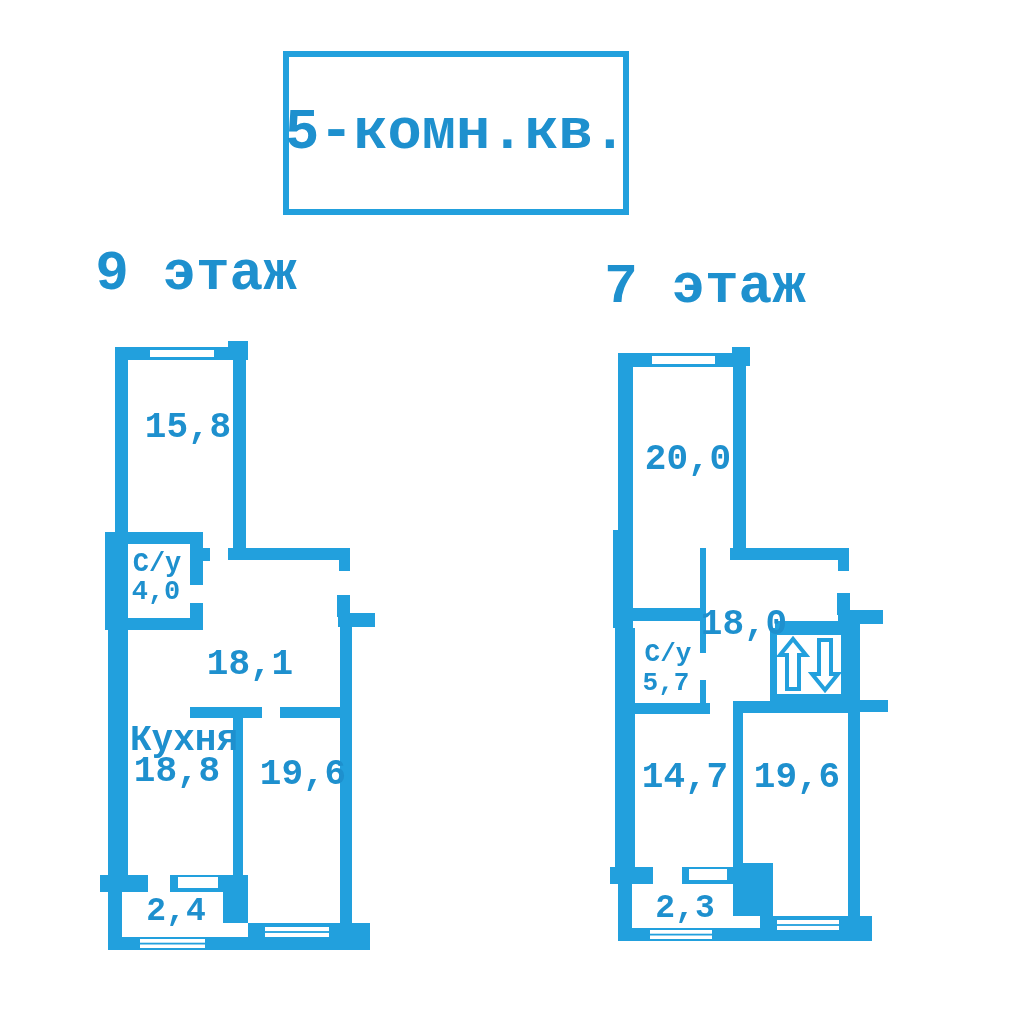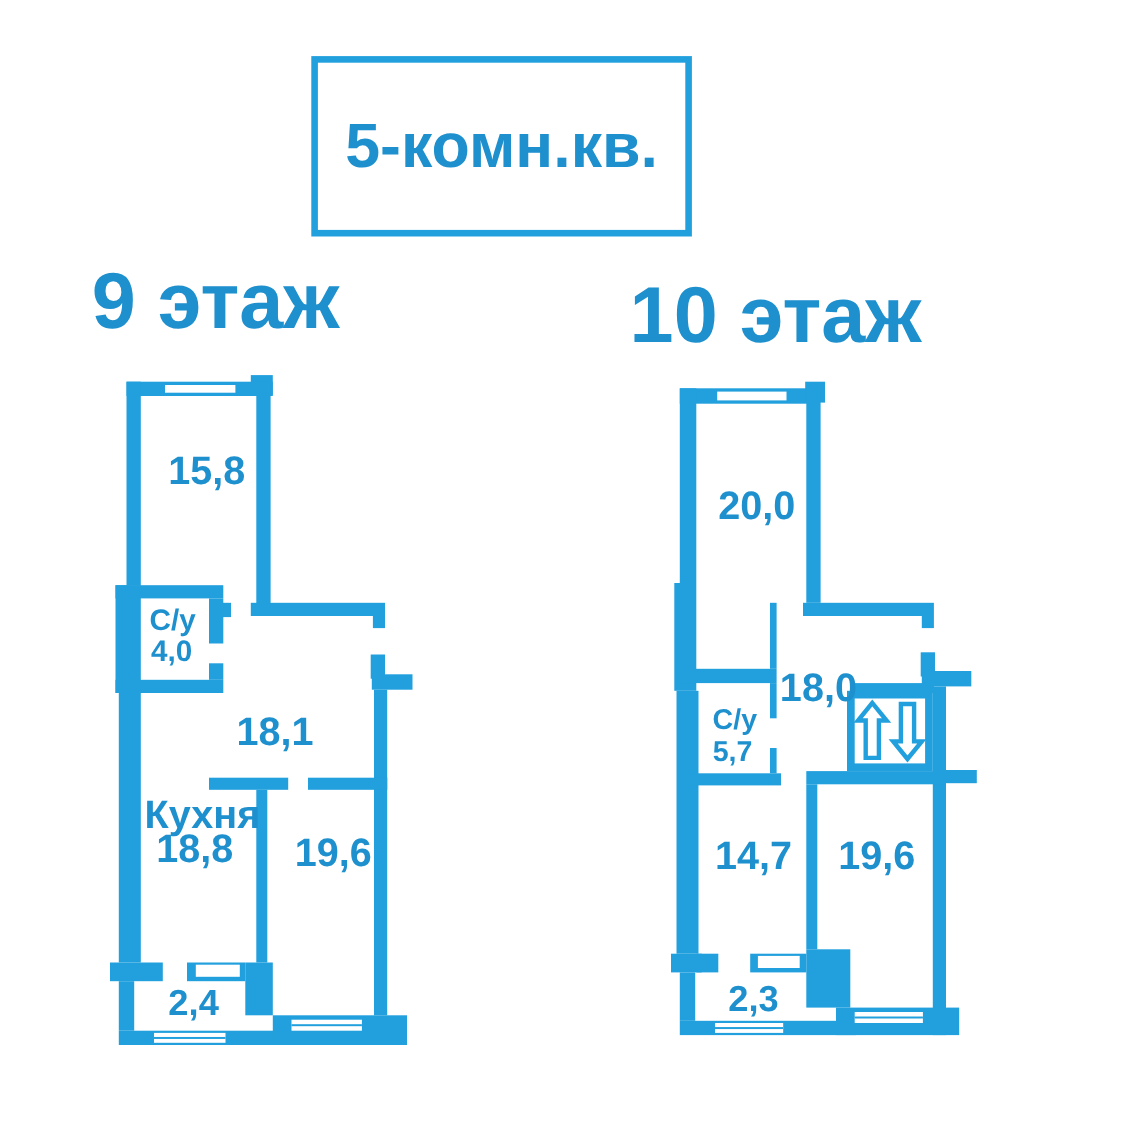--- a/index.html
+++ b/index.html
@@ -4,52 +4,52 @@
 <style>
   :root{
     --wall:#22A0DD;
     --text:#1E90CE;
     --bg:#FFFFFF;
   }
   html,body{margin:0;padding:0;background:var(--bg);}
   .stage{
     position:relative;width:1024px;height:1036px;background:var(--bg);
     overflow:hidden;
-    font-family:Liberation Sans, sans-serif;
+    font-family:Liberation Mono, monospace;
   }
   .title-box{
     position:absolute;left:283px;top:51px;width:334px;height:152px;
     border:6px solid var(--wall);
     display:flex;flex-direction:column;align-items:center;justify-content:center;
     color:var(--text);font-weight:bold;
   }
   .title-line{font-size:57px;line-height:68px;white-space:nowrap;}
   .floor-label{
     position:absolute;transform:translate(-50%,-50%);
-    color:var(--text);font-weight:bold;font-size:72px;white-space:nowrap;
+    color:var(--text);font-weight:bold;font-size:56px;white-space:nowrap;
   }
   .plan{position:absolute;}
   .plan svg{position:absolute;left:0;top:0;}
   .rlabel{
     position:absolute;transform:translate(-50%,-50%);
     color:var(--text);font-weight:bold;white-space:nowrap;line-height:1;
   }
   .fs36{font-size:36px;} .fs33{font-size:33px;} .fs27{font-size:27px;} .fs26{font-size:26px;}
 </style>
 </head>
 <body>
 
 <div class="stage">
 
   <div class="title-box">
     <div class="title-line">5-комн.кв.</div>
   </div>
 
   <div class="floor-label" style="left:196px;top:274px;">9 этаж</div>
-  <div class="floor-label" style="left:705px;top:287px;">10 этаж</div>
+  <div class="floor-label" style="left:705px;top:287px;">7 этаж</div>
 
   <div class="plan" style="left:100px;top:338px;width:280px;height:625px;">
     <svg width="280" height="625" viewBox="0 0 280 625">
       <g fill="#22A0DD">
         <rect x="15" y="9" width="133" height="13"></rect>
         <rect x="128" y="3" width="20" height="18"></rect>
         <rect x="15" y="9" width="13" height="185"></rect>
         <rect x="5" y="194" width="23" height="98"></rect>
         <rect x="8" y="292" width="20" height="245"></rect>
         <rect x="0" y="537" width="30" height="17"></rect>

